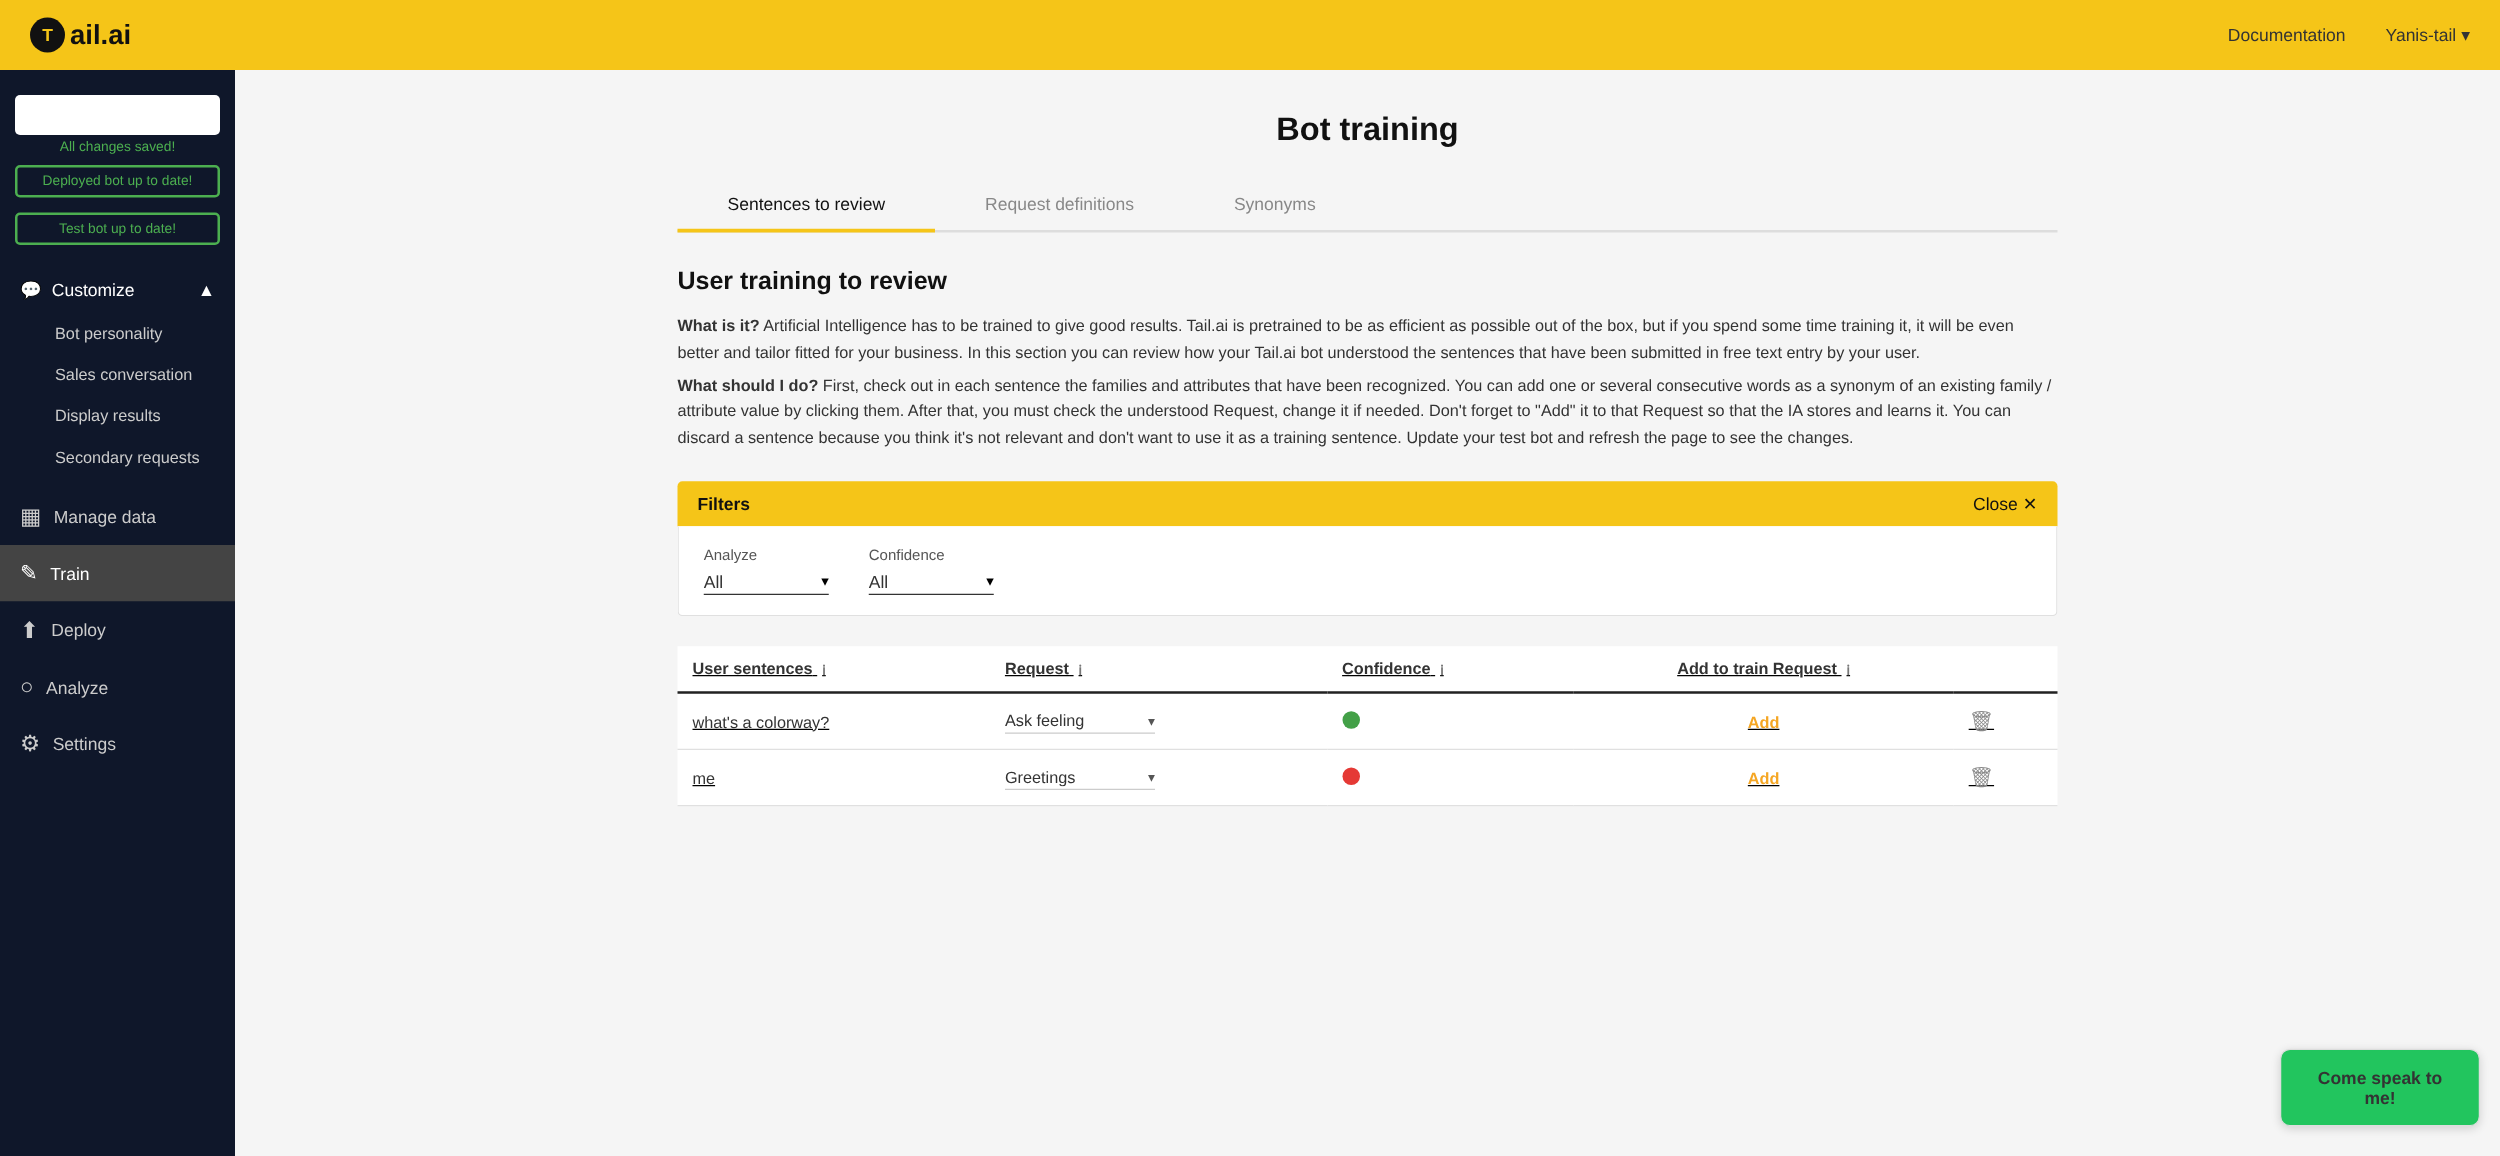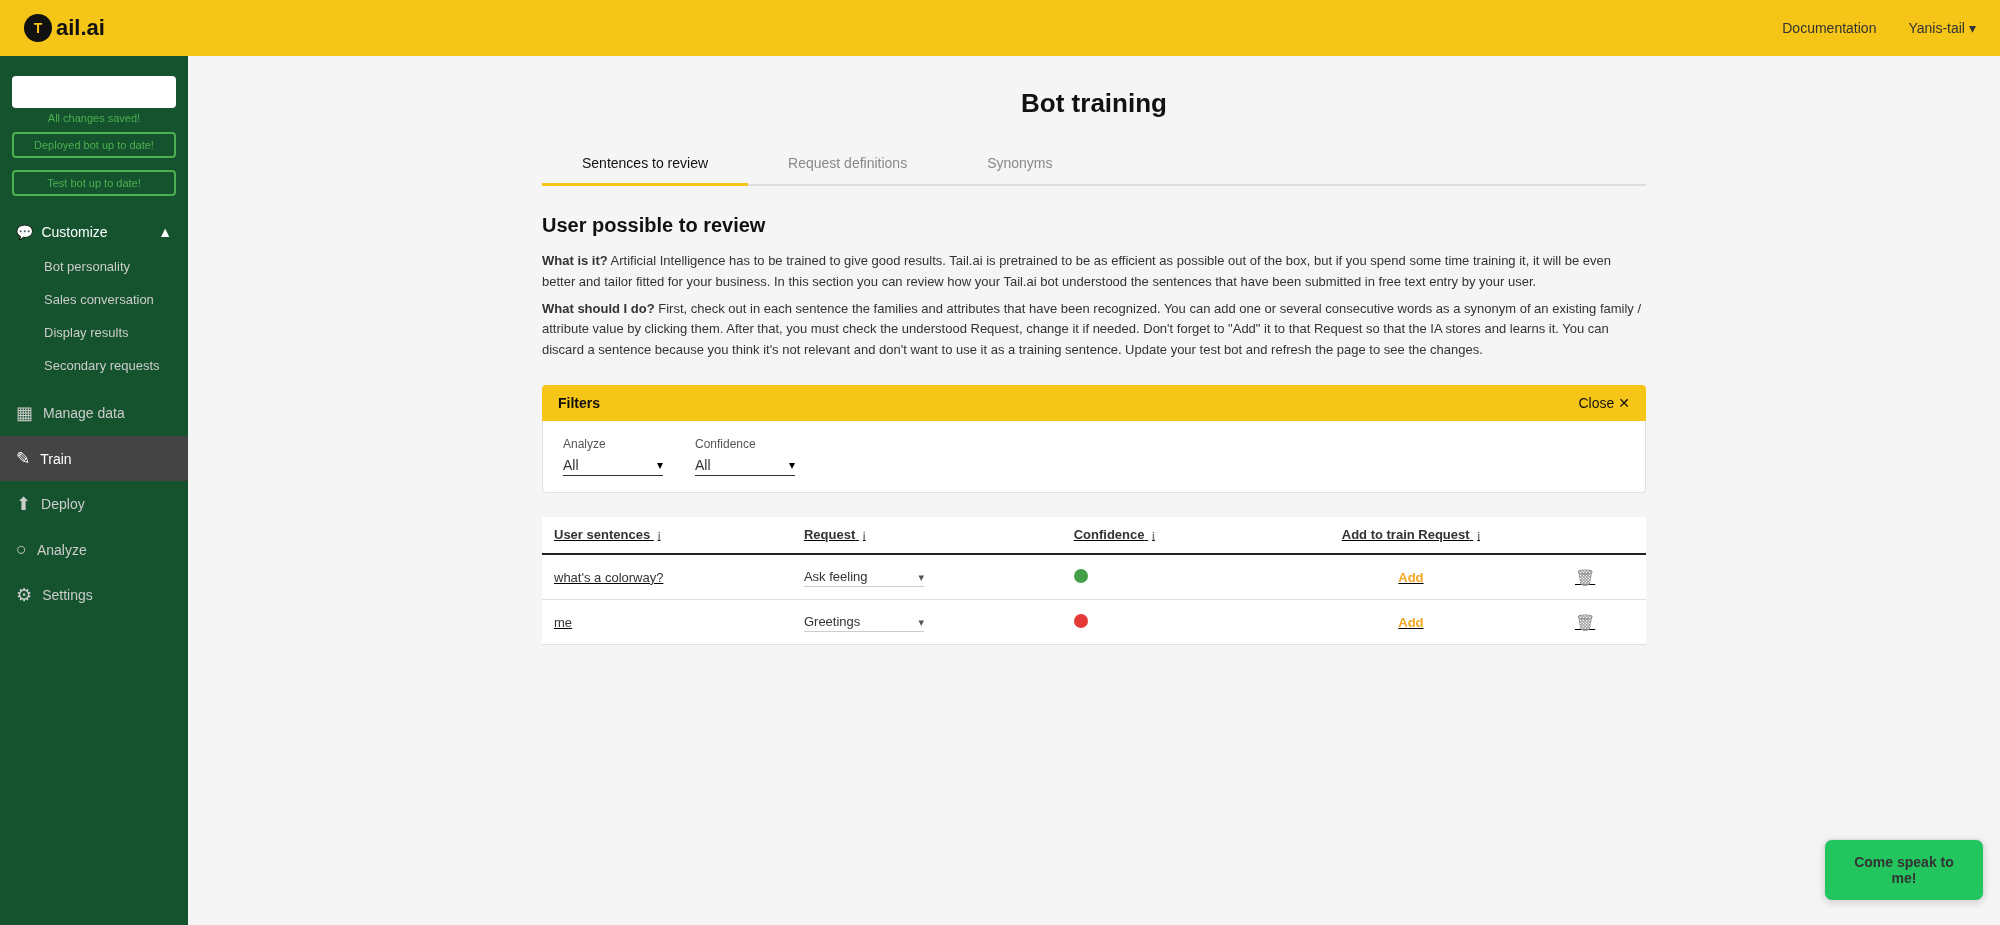--- a/index.html
+++ b/index.html
@@ -14,21 +14,21 @@
     .topbar-logo { font-size: 22px; font-weight: bold; color: #111; display: flex; align-items: center; gap: 4px; }
     .logo-circle { width: 28px; height: 28px; background: #111; border-radius: 50%; display: flex; align-items: center; justify-content: center; }
     .logo-circle span { color: #F5C518; font-size: 14px; font-weight: bold; }
     .topbar-right { display: flex; align-items: center; gap: 32px; }
     .topbar-link { font-size: 14px; color: #333; text-decoration: none; }
     .topbar-user { font-size: 14px; color: #333; display: flex; align-items: center; gap: 4px; cursor: pointer; }
 
     
     .sidebar {
       position: fixed; top: 56px; left: 0; bottom: 0; width: 188px;
-      background: #14532d; color: #fff; display: flex; flex-direction: column;
+      background: #0f172a; color: #fff; display: flex; flex-direction: column;
       padding: 12px 0; overflow-y: auto; z-index: 99;
     }
     .sidebar-top { padding: 8px 12px 12px; }
     .sidebar-bot-selector {
       background: #fff; border-radius: 4px; padding: 6px 10px;
       font-size: 12px; color: #333; width: 100%; cursor: pointer;
       border: none; height: 32px;
     }
     .sidebar-saved { color: #4CAF50; font-size: 11px; text-align: center; margin: 4px 0 8px; }
     .sidebar-status-btn {
@@ -203,21 +203,21 @@
 <div class="main">
   <div class="content-area">
     <h1 class="page-title">Bot training</h1>
 
     <div class="tabs">
       <div class="tab active">Sentences to review</div>
       <div class="tab">Request definitions</div>
       <div class="tab">Synonyms</div>
     </div>
 
-    <h2 class="section-title">User possible to review</h2>
+    <h2 class="section-title">User training to review</h2>
 
     <p class="info-text">
       <strong>What is it?</strong><span> Artificial Intelligence has to be trained to give good results. Tail.ai is pretrained to be as efficient as possible out of the box, but if you spend some time training it, it will be even better and tailor fitted for your business. In this section you can review how your Tail.ai bot understood the sentences that have been submitted in free text entry by your user.</span>
     </p>
     <p class="info-text">
       <strong>What should I do?</strong><span> First, check out in each sentence the families and attributes that have been recognized. You can add one or several consecutive words as a synonym of an existing family / attribute value by clicking them. After that, you must check the understood Request, change it if needed. Don't forget to "Add" it to that Request so that the IA stores and learns it. You can discard a sentence because you think it's not relevant and don't want to use it as a training sentence. Update your test bot and refresh the page to see the changes.</span>
     </p>
 
     <div>
       <div class="filters-bar">

